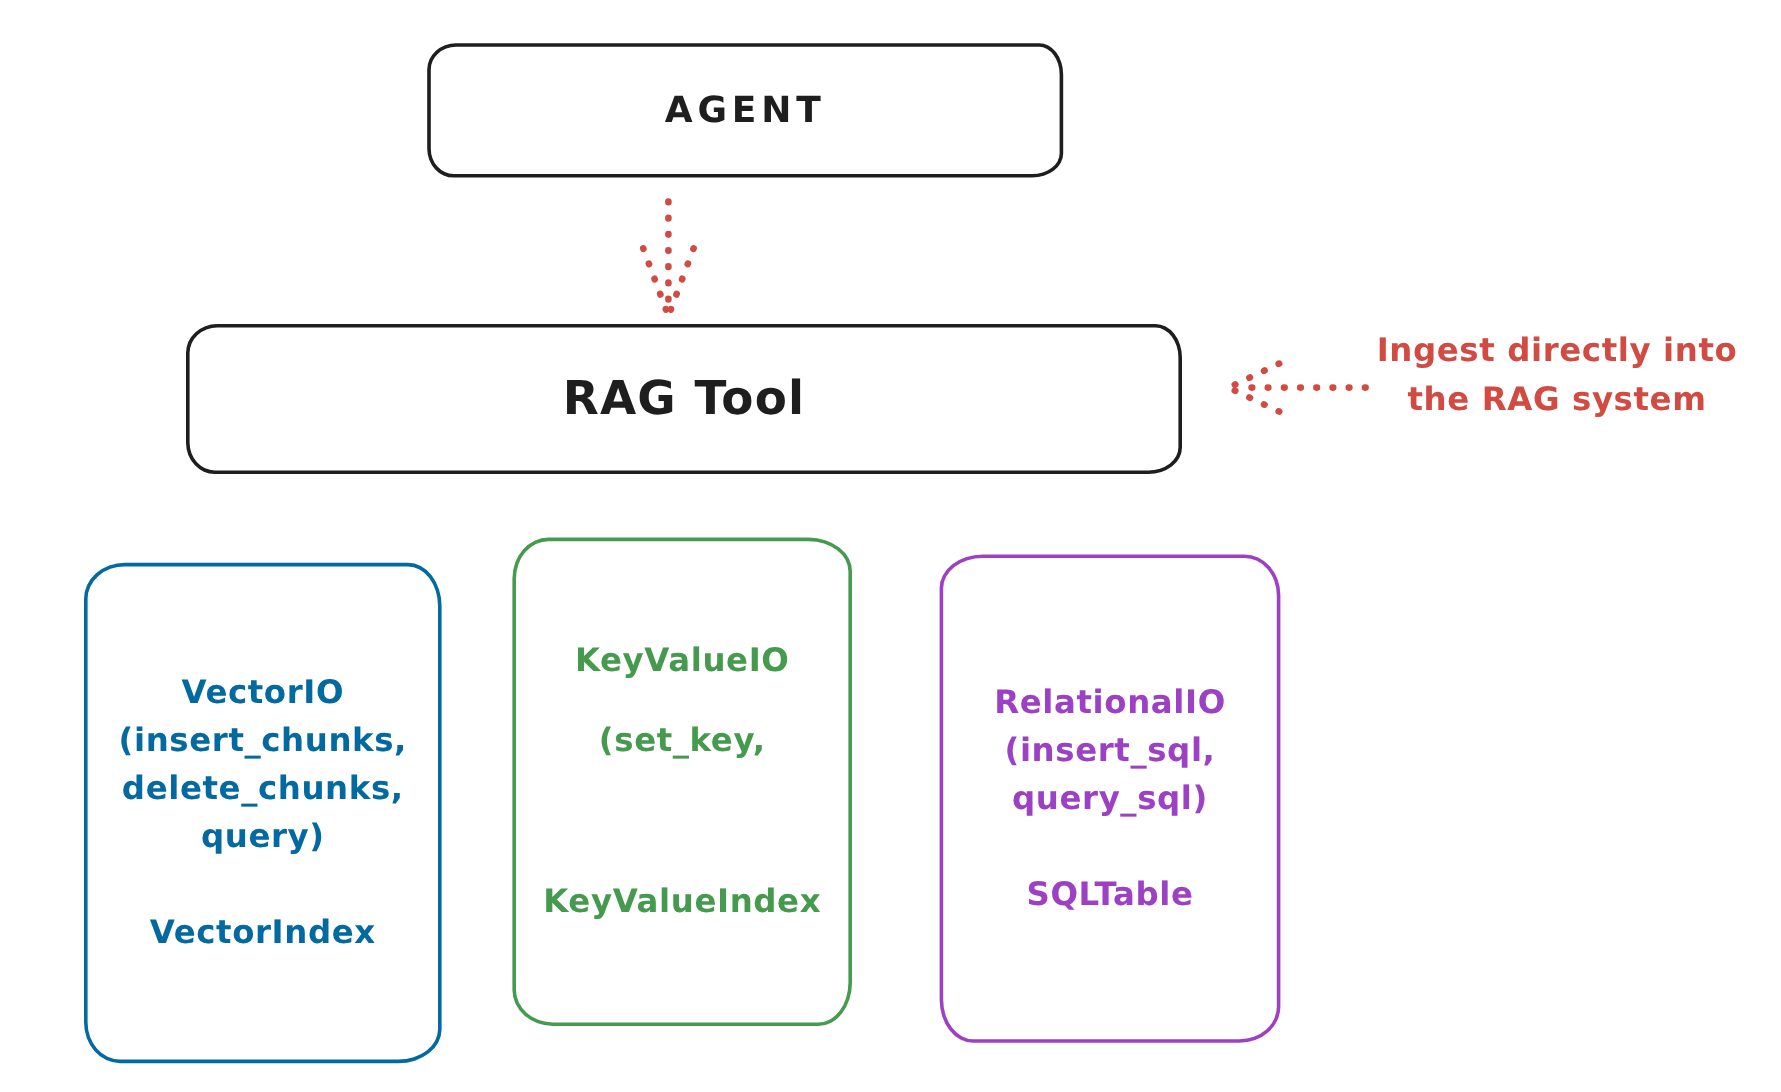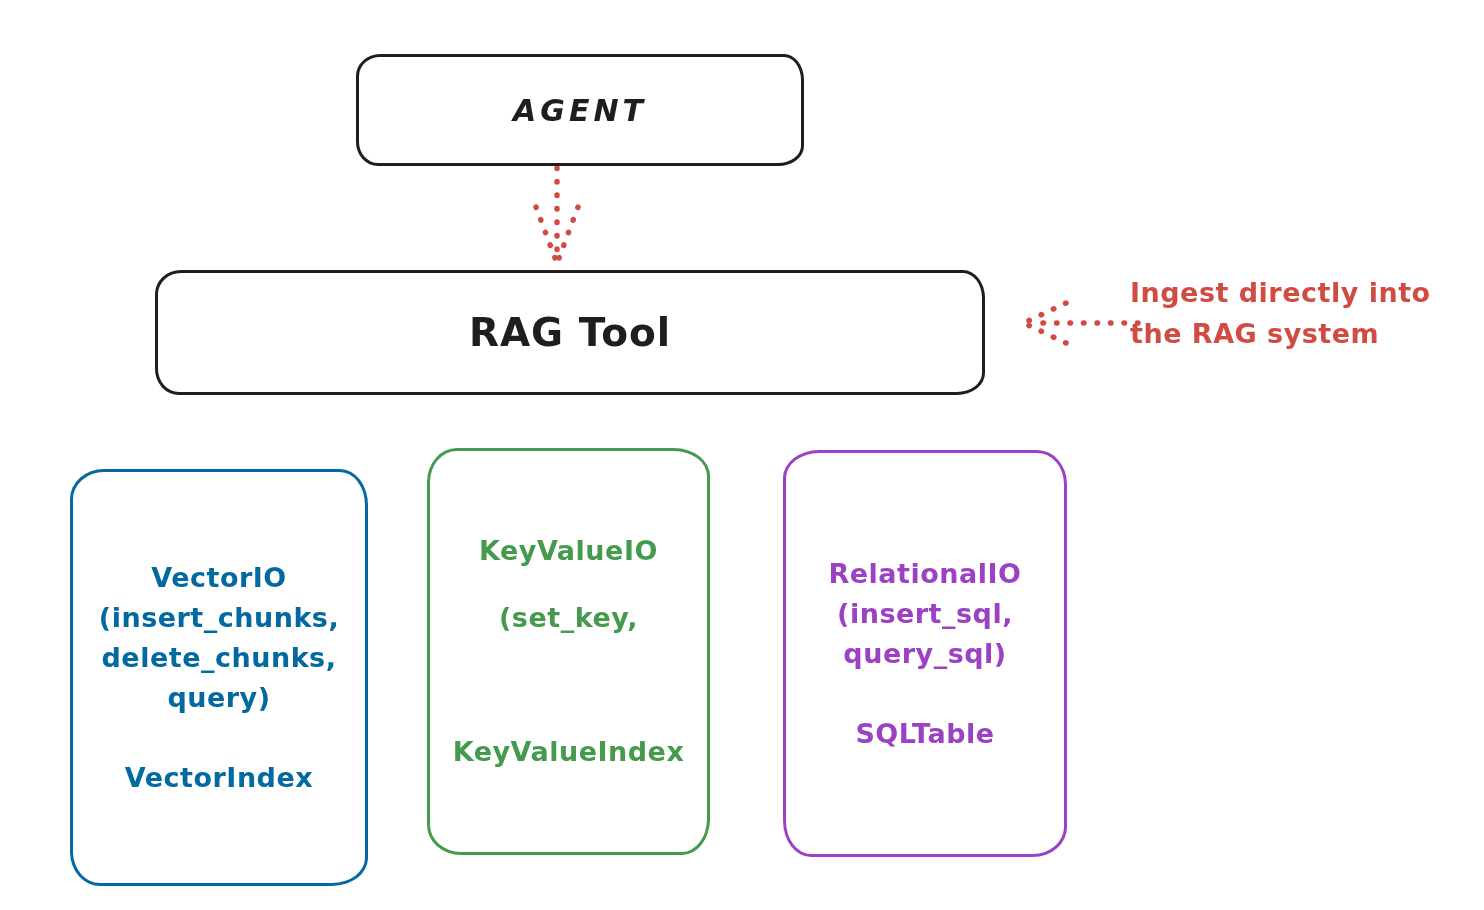--- a/index.html
+++ b/index.html
@@ -28,25 +28,24 @@
     border: 3.5px solid #1e1e1e;
     background: #ffffff;
     display: flex;
     align-items: center;
     justify-content: center;
     text-align: center;
     color: #1e1e1e;
   }
   .agent-box {
     left: 356px;
-    top: 54px;
-    width: 448px;
+    top: 36px;
+    width: 530px;
     height: 112px;
     border-radius: 24px 20px 26px 22px / 22px 26px 20px 24px;
-    font-style: italic;
   }
   .agent-box .box-label {
     font-size: 30px;
     font-weight: 700;
     letter-spacing: 4px;
   }
   .rag-box {
     left: 155px;
     top: 270px;
     width: 830px;
@@ -96,20 +95,21 @@
     border-radius: 36px 30px 34px 28px / 28px 34px 30px 36px;
   }
   .module .spacer {
     height: 40px;
   }
   .annotation {
     position: absolute;
     left: 1130px;
     top: 272px;
     width: 335px;
+    text-align: center;
     font-size: 27px;
     font-weight: 700;
     line-height: 41px;
     letter-spacing: 0.5px;
   }
 </style>
 </head>
 <body>
 
 <div class="canvas">
@@ -151,21 +151,21 @@
     <div>VectorIndex</div>
   </div>
 
   <div class="module module-1" style="color: rgb(69, 154, 78);">
     <div>KeyValueIO</div>
     <div>(set_key,</div>
     <div class="spacer"></div>
     <div>KeyValueIndex</div>
   </div>
 
-  <div class="module module-2" style="color: rgb(157, 65, 196);">
+  <div class="module module-2" style="color: rgb(157, 65, 196); margin-top: 12px;">
     <div>RelationalIO</div>
     <div>(insert_sql,</div>
     <div>query_sql)</div>
     <div class="spacer"></div>
     <div>SQLTable</div>
   </div>
 
 </div>
 
 </body></html>

